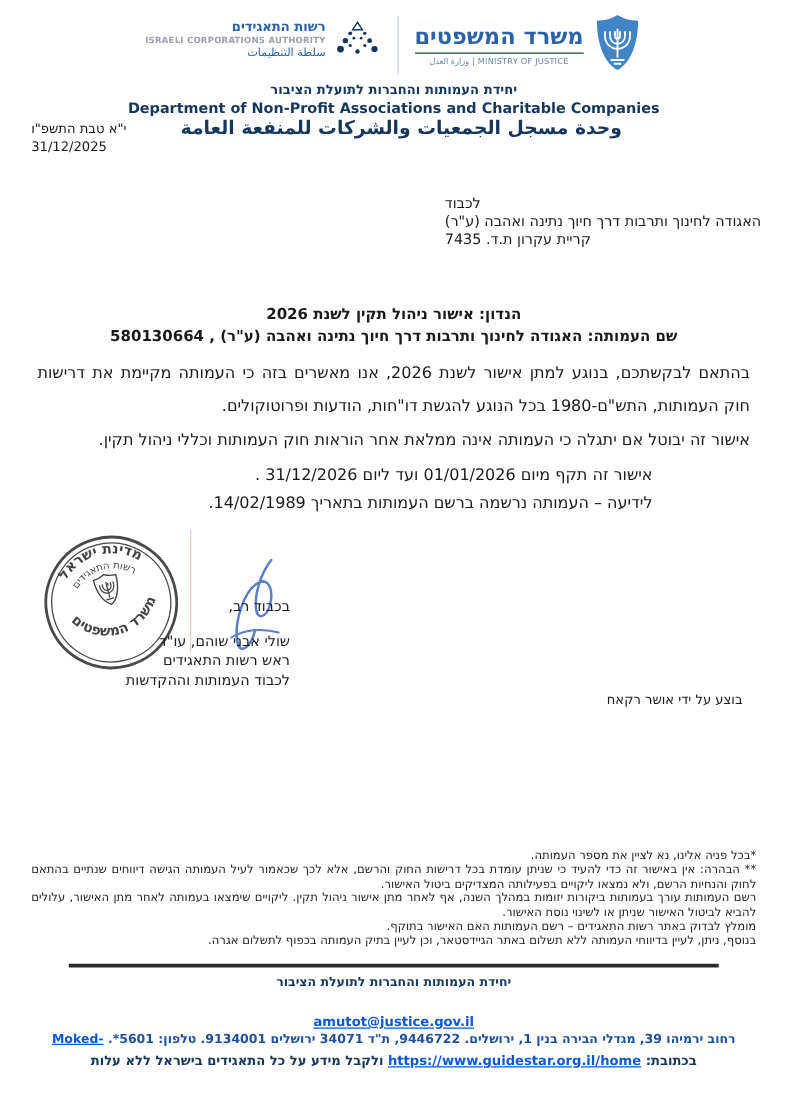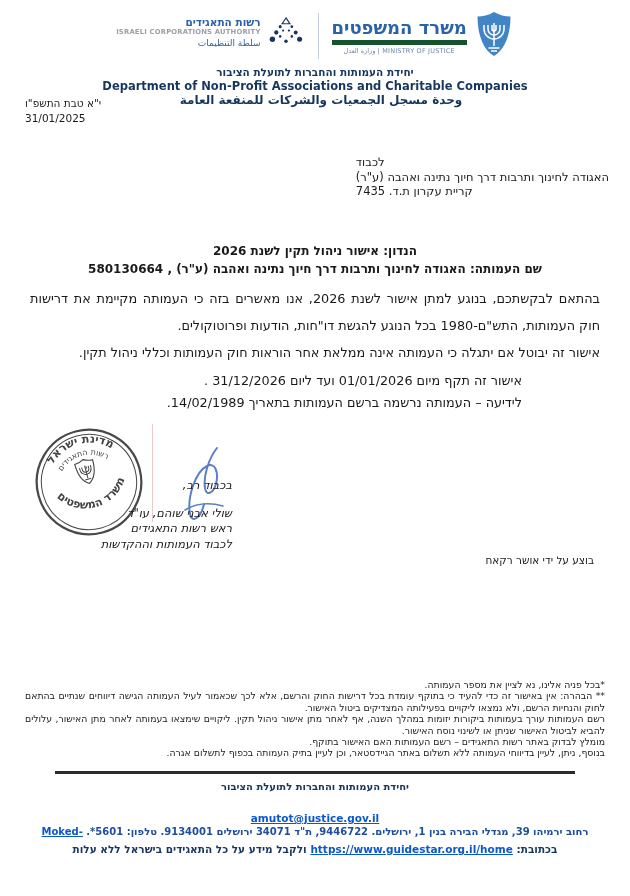--- a/index.html
+++ b/index.html
@@ -4,32 +4,32 @@
 <style>
   html,body{margin:0;padding:0;background:#e8e8e8;}
   .page{position:relative;width:630px;height:896px;margin:0 auto;background:#ffffff;
         font-family:"DejaVu Sans",sans-serif;color:#1a1a1a;overflow:hidden;}
   
   .logos-row{position:absolute;top:10px;left:0;right:0;display:flex;direction:rtl;
              justify-content:center;align-items:flex-start;gap:13px;}
   .ministry-block{display:flex;direction:rtl;align-items:center;gap:7px;}
   .ministry-text{text-align:center;}
   .ministry-he{font-size:18px;font-weight:bold;color:#2a63a9;line-height:20px;}
-  .ministry-sub{font-size:6.5px;color:#6b86a8;border-top:5px solid #14532d;padding-top:2px;margin-top:2px;
+  .ministry-sub{font-size:6.5px;color:#6b86a8;border-top:1px solid #14532d;padding-top:2px;margin-top:2px;
                 letter-spacing:.2px;white-space:nowrap;}
   .logo-divider{width:1px;height:46px;background:#c2cfdf;margin-top:3px;}
   .corp-block{display:flex;direction:rtl;align-items:flex-start;gap:6px;margin-top:6px;}
   .corp-text{text-align:right;direction:rtl;}
   .corp-he{font-size:10.5px;font-weight:bold;color:#2a63a9;line-height:12px;}
   .corp-en{font-size:6.8px;font-weight:bold;color:#9aa0a8;line-height:9px;letter-spacing:.2px;}
   .corp-ar{font-size:9px;color:#2a63a9;line-height:12px;}
   .unit-line{position:absolute;left:0;right:0;text-align:center;color:#17365d;direction:rtl;}
   .unit-he{top:66px;font-size:10.5px;font-weight:bold;}
   .unit-en{top:79px;font-size:11.5px;font-weight:bold;direction:ltr;}
-  .unit-ar{top:93px;font-size:12px;font-weight:bold;margin-left:12px;}
+  .unit-ar{top:93px;font-size:15px;font-weight:bold;margin-left:12px;}
   
   .date-block{position:absolute;top:96px;left:25px;font-size:10.5px;line-height:15px;
               direction:rtl;text-align:left;}
   .recipient{position:absolute;top:155px;right:21px;direction:rtl;text-align:left;
              font-size:11.5px;line-height:14.5px;margin-left:44px;}
   .subject{position:absolute;top:243px;left:0;right:0;text-align:center;direction:rtl;
            font-size:12px;font-weight:bold;line-height:17.5px;}
   .subject span{}
   
   .body-text{position:absolute;top:285px;left:30px;right:30px;direction:rtl;
@@ -37,21 +37,21 @@
   .body-text .just{text-align:justify;}
   .body-text .right{text-align:right;}
   .validity{position:absolute;top:370px;left:30px;right:30px;direction:rtl;text-align:right;
             font-size:12.8px;line-height:22px;}
   .validity div{padding-left:0;margin-left:0;margin-right:0;padding-right:78px;}
   
   .stamp{position:absolute;top:426px;left:33px;width:112px;height:112px;transform:rotate(-15deg);opacity:.92;}
   .artifact-line{position:absolute;left:152px;top:424px;width:1px;height:98px;background:rgba(224,160,160,.55);}
   .sig-svg{position:absolute;left:183px;top:446px;}
   .sig-block{position:absolute;left:30px;top:478px;width:202px;direction:rtl;text-align:right;
-             font-size:11.5px;line-height:15.5px;font-style:italic;}
+             font-size:11.5px;line-height:15.5px;}
   .sig-closing{margin-bottom:12px;}
   .executed{position:absolute;top:554px;right:36px;direction:rtl;font-size:10.5px;}
   
   .footnotes{position:absolute;top:679px;left:25px;right:25px;direction:rtl;
              font-size:9.3px;line-height:11.4px;color:#222;}
   .footnotes p{margin:0;text-align:justify;text-align-last:right;}
   
   .separator{position:absolute;top:771px;left:55px;right:55px;height:3px;background:#2b2b2b;}
   .footer-title{position:absolute;top:781px;left:0;right:0;text-align:center;direction:rtl;
                 font-size:10px;font-weight:bold;color:#17365d;}
@@ -114,21 +114,21 @@
       </div>
     </div>
   </div>
 
   <div class="unit-line unit-he">יחידת העמותות והחברות לתועלת הציבור</div>
   <div class="unit-line unit-en">Department of Non-Profit Associations and Charitable Companies</div>
   <div class="unit-line unit-ar">وحدة مسجل الجمعيات والشركات للمنفعة العامة</div>
 
   <div class="date-block">
     <div>י"א טבת התשפ"ו</div>
-    <div>31/01/2025</div>
+    <div>31/12/2025</div>
   </div>
 
   <div class="recipient">
     <div>לכבוד</div>
     <div>האגודה לחינוך ותרבות דרך חיוך נתינה ואהבה (ע"ר)</div>
     <div>קריית עקרון  ת.ד. 7435</div>
   </div>
 
   <div class="subject">
     <div><span>הנדון: אישור ניהול תקין לשנת 2026</span></div>
@@ -187,21 +187,21 @@
   <div class="sig-block">
     <div class="sig-closing">בכבוד רב,</div>
     <div>שולי אבני שוהם, עו"ד</div>
     <div>ראש רשות התאגידים</div>
     <div>לכבוד העמותות וההקדשות</div>
   </div>
   <div class="executed">בוצע על ידי אושר רקאח</div>
 
   <div class="footnotes">
     <p>*בכל פניה אלינו, נא לציין את מספר העמותה.</p>
-    <p>** הבהרה: אין באישור זה כדי להעיד כי בתוקף עומדת בכל דרישות החוק והרשם, אלא לכך שכאמור לעיל העמותה הגישה דיווחים שנתיים בהתאם לחוק והנחיות הרשם, ולא נמצאו ליקויים בפעילותה המצדיקים ביטול האישור.</p>
+    <p>** הבהרה: אין באישור זה כדי להעיד כי שניתן עומדת בכל דרישות החוק והרשם, אלא לכך שכאמור לעיל העמותה הגישה דיווחים שנתיים בהתאם לחוק והנחיות הרשם, ולא נמצאו ליקויים בפעילותה המצדיקים ביטול האישור.</p>
     <p>רשם העמותות עורך בעמותות ביקורות יזומות במהלך השנה, אף לאחר מתן אישור ניהול תקין. ליקויים שימצאו בעמותה לאחר מתן האישור, עלולים להביא לביטול האישור שניתן או לשינוי נוסח האישור.</p>
     <p>מומלץ לבדוק באתר רשות התאגידים – רשם העמותות האם האישור בתוקף.</p>
     <p>בנוסף, ניתן, לעיין בדיווחי העמותה ללא תשלום באתר הגיידסטאר, וכן לעיין בתיק העמותה בכפוף לתשלום אגרה.</p>
   </div>
 
   <div class="separator"></div>
   <div class="footer-title">יחידת העמותות והחברות לתועלת הציבור</div>
   <div class="footer-address">
     <span>רחוב ירמיהו 39, מגדלי הבירה בנין 1, ירושלים.  9446722, ת"ד 34071 ירושלים 9134001.  טלפון: 5601*. </span><a class="lnk" dir="ltr">Moked-</a>
   </div>

